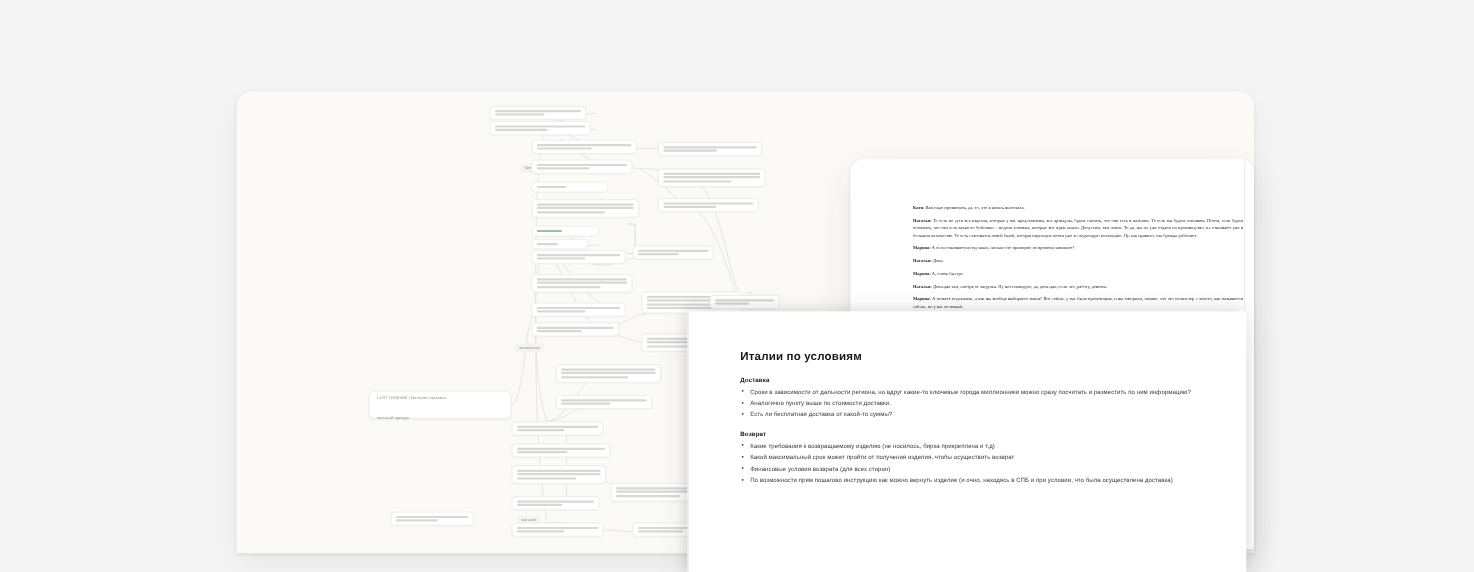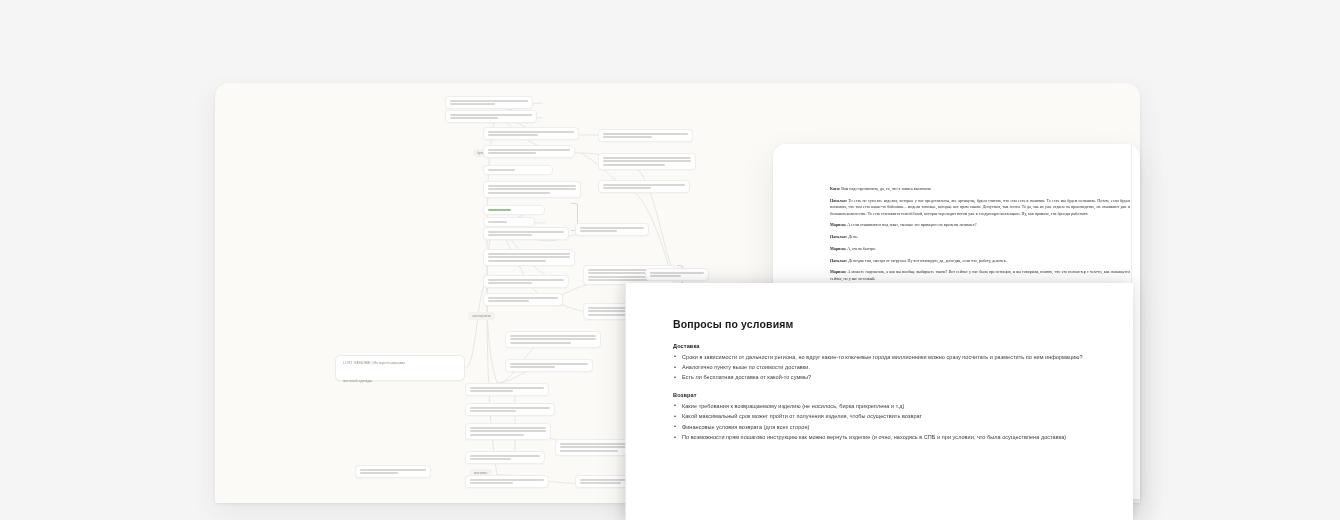--- a/index.html
+++ b/index.html
@@ -314,21 +314,21 @@
         <p><span class="spk">Марина: </span><span>Сейчас многие ткани натуральные и достаточно дорогие, вот я замечала, что многие бренды переходят на синтетику, прям кажется, вот это как бы бренд в этом плане отстраивается и выигрывает, потому что многие путают синтетика и полиэстер — это как бы не синтетика, это именно хлопок. Просто другим купить дешевле, чтобы рассказывать, но нужно вот в эту сторону.</span></p>
         <p><span class="spk">Наталья: </span><span>Нужно понимать, что это нефть, газ. Это не там. У нас есть тоже замена, это подкладка. Но она для того, чтобы была износостойкость. Ну, в принципе, я по тканям.</span></p>
         <p><span class="spk">Марина: </span><span>Я тогда себе помечу, потом вышлю вам прямо прописать.</span></p>
         <p><span class="spk">Наталья: </span><span>Есть в уходе за подобными тканями?</span></p>
       </div>
   </div>
 
   <div id="doc-card">
     <div id="doc-gutter"></div>
     <div id="doc-body">
-      <div id="doc-title">Вопросы по условиям</div>
+      <div id="doc-title">Италии по условиям</div>
       <div id="doc-sections">
           <div class="doc-section">
             <div class="doc-h">Доставка</div>
             <ul class="doc-list">
               <li>Сроки в зависимости от дальности региона, но вдруг какие-то ключевые города миллионники можно сразу посчитать и разместить по ним информацию?</li>
               <li>Аналогично пункту выше по стоимости доставки.</li>
               <li>Есть ли бесплатная доставка от какой-то суммы?</li>
             </ul>
           </div>
           <div class="doc-section">

